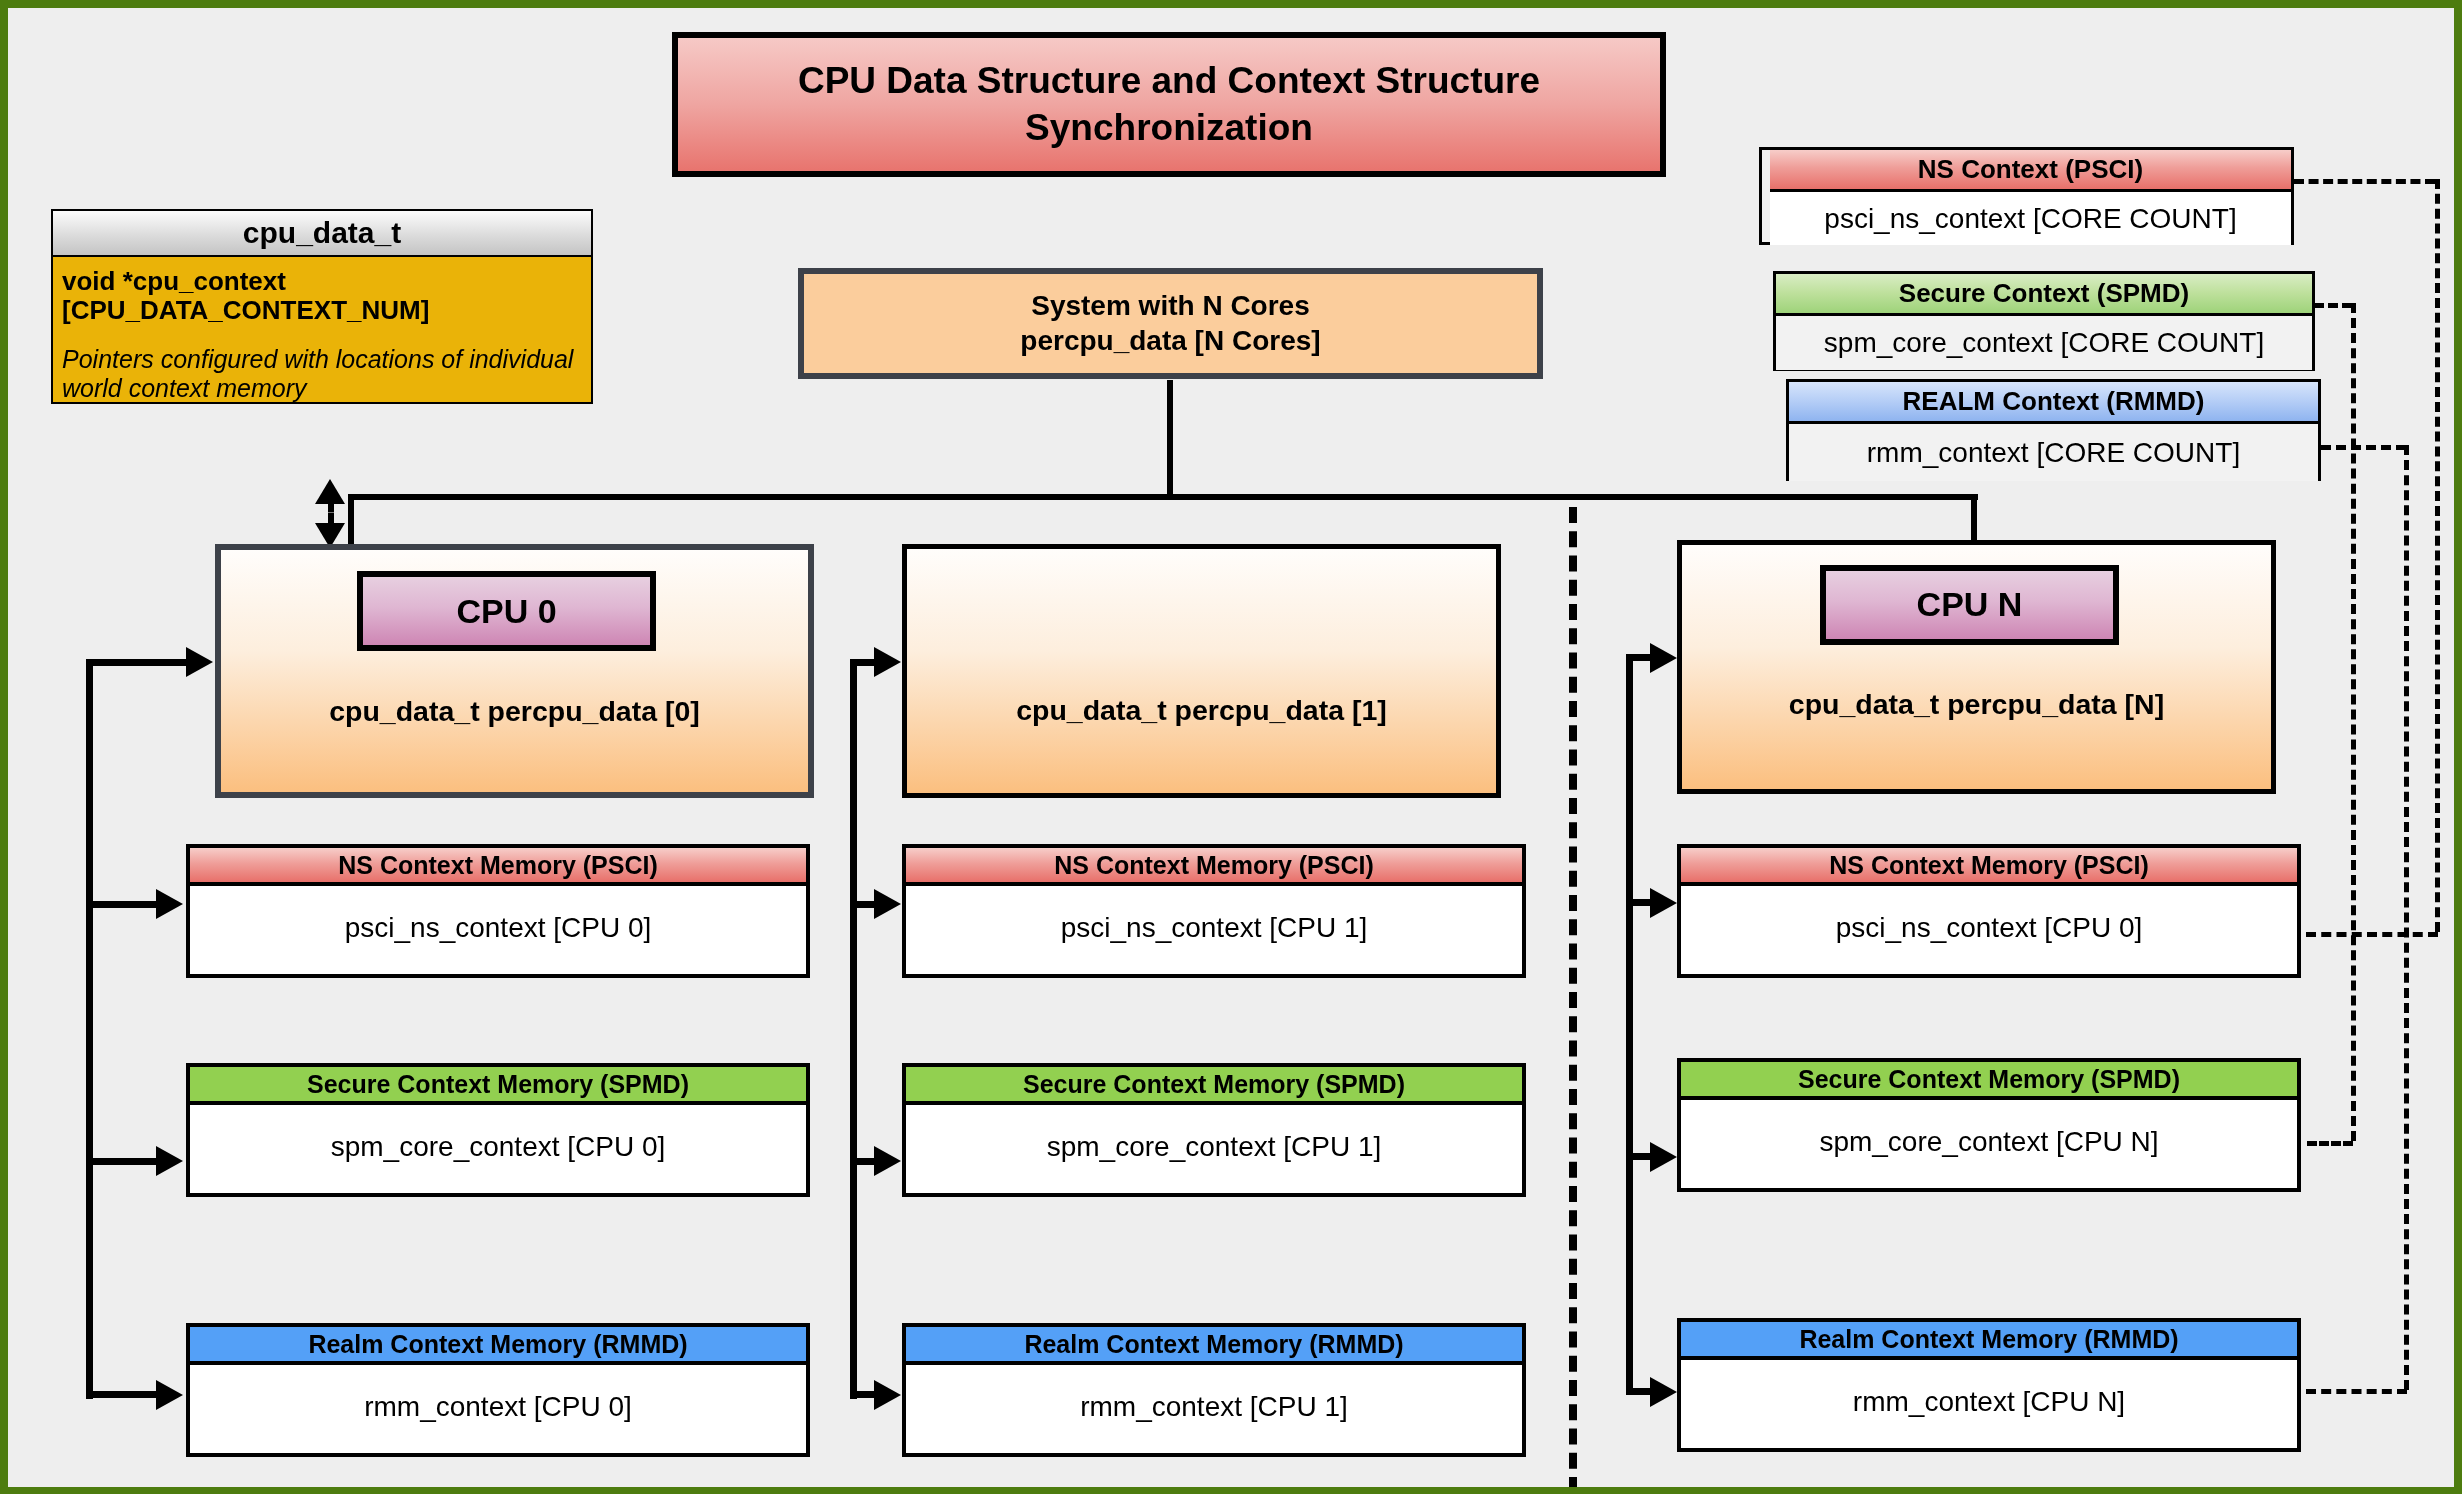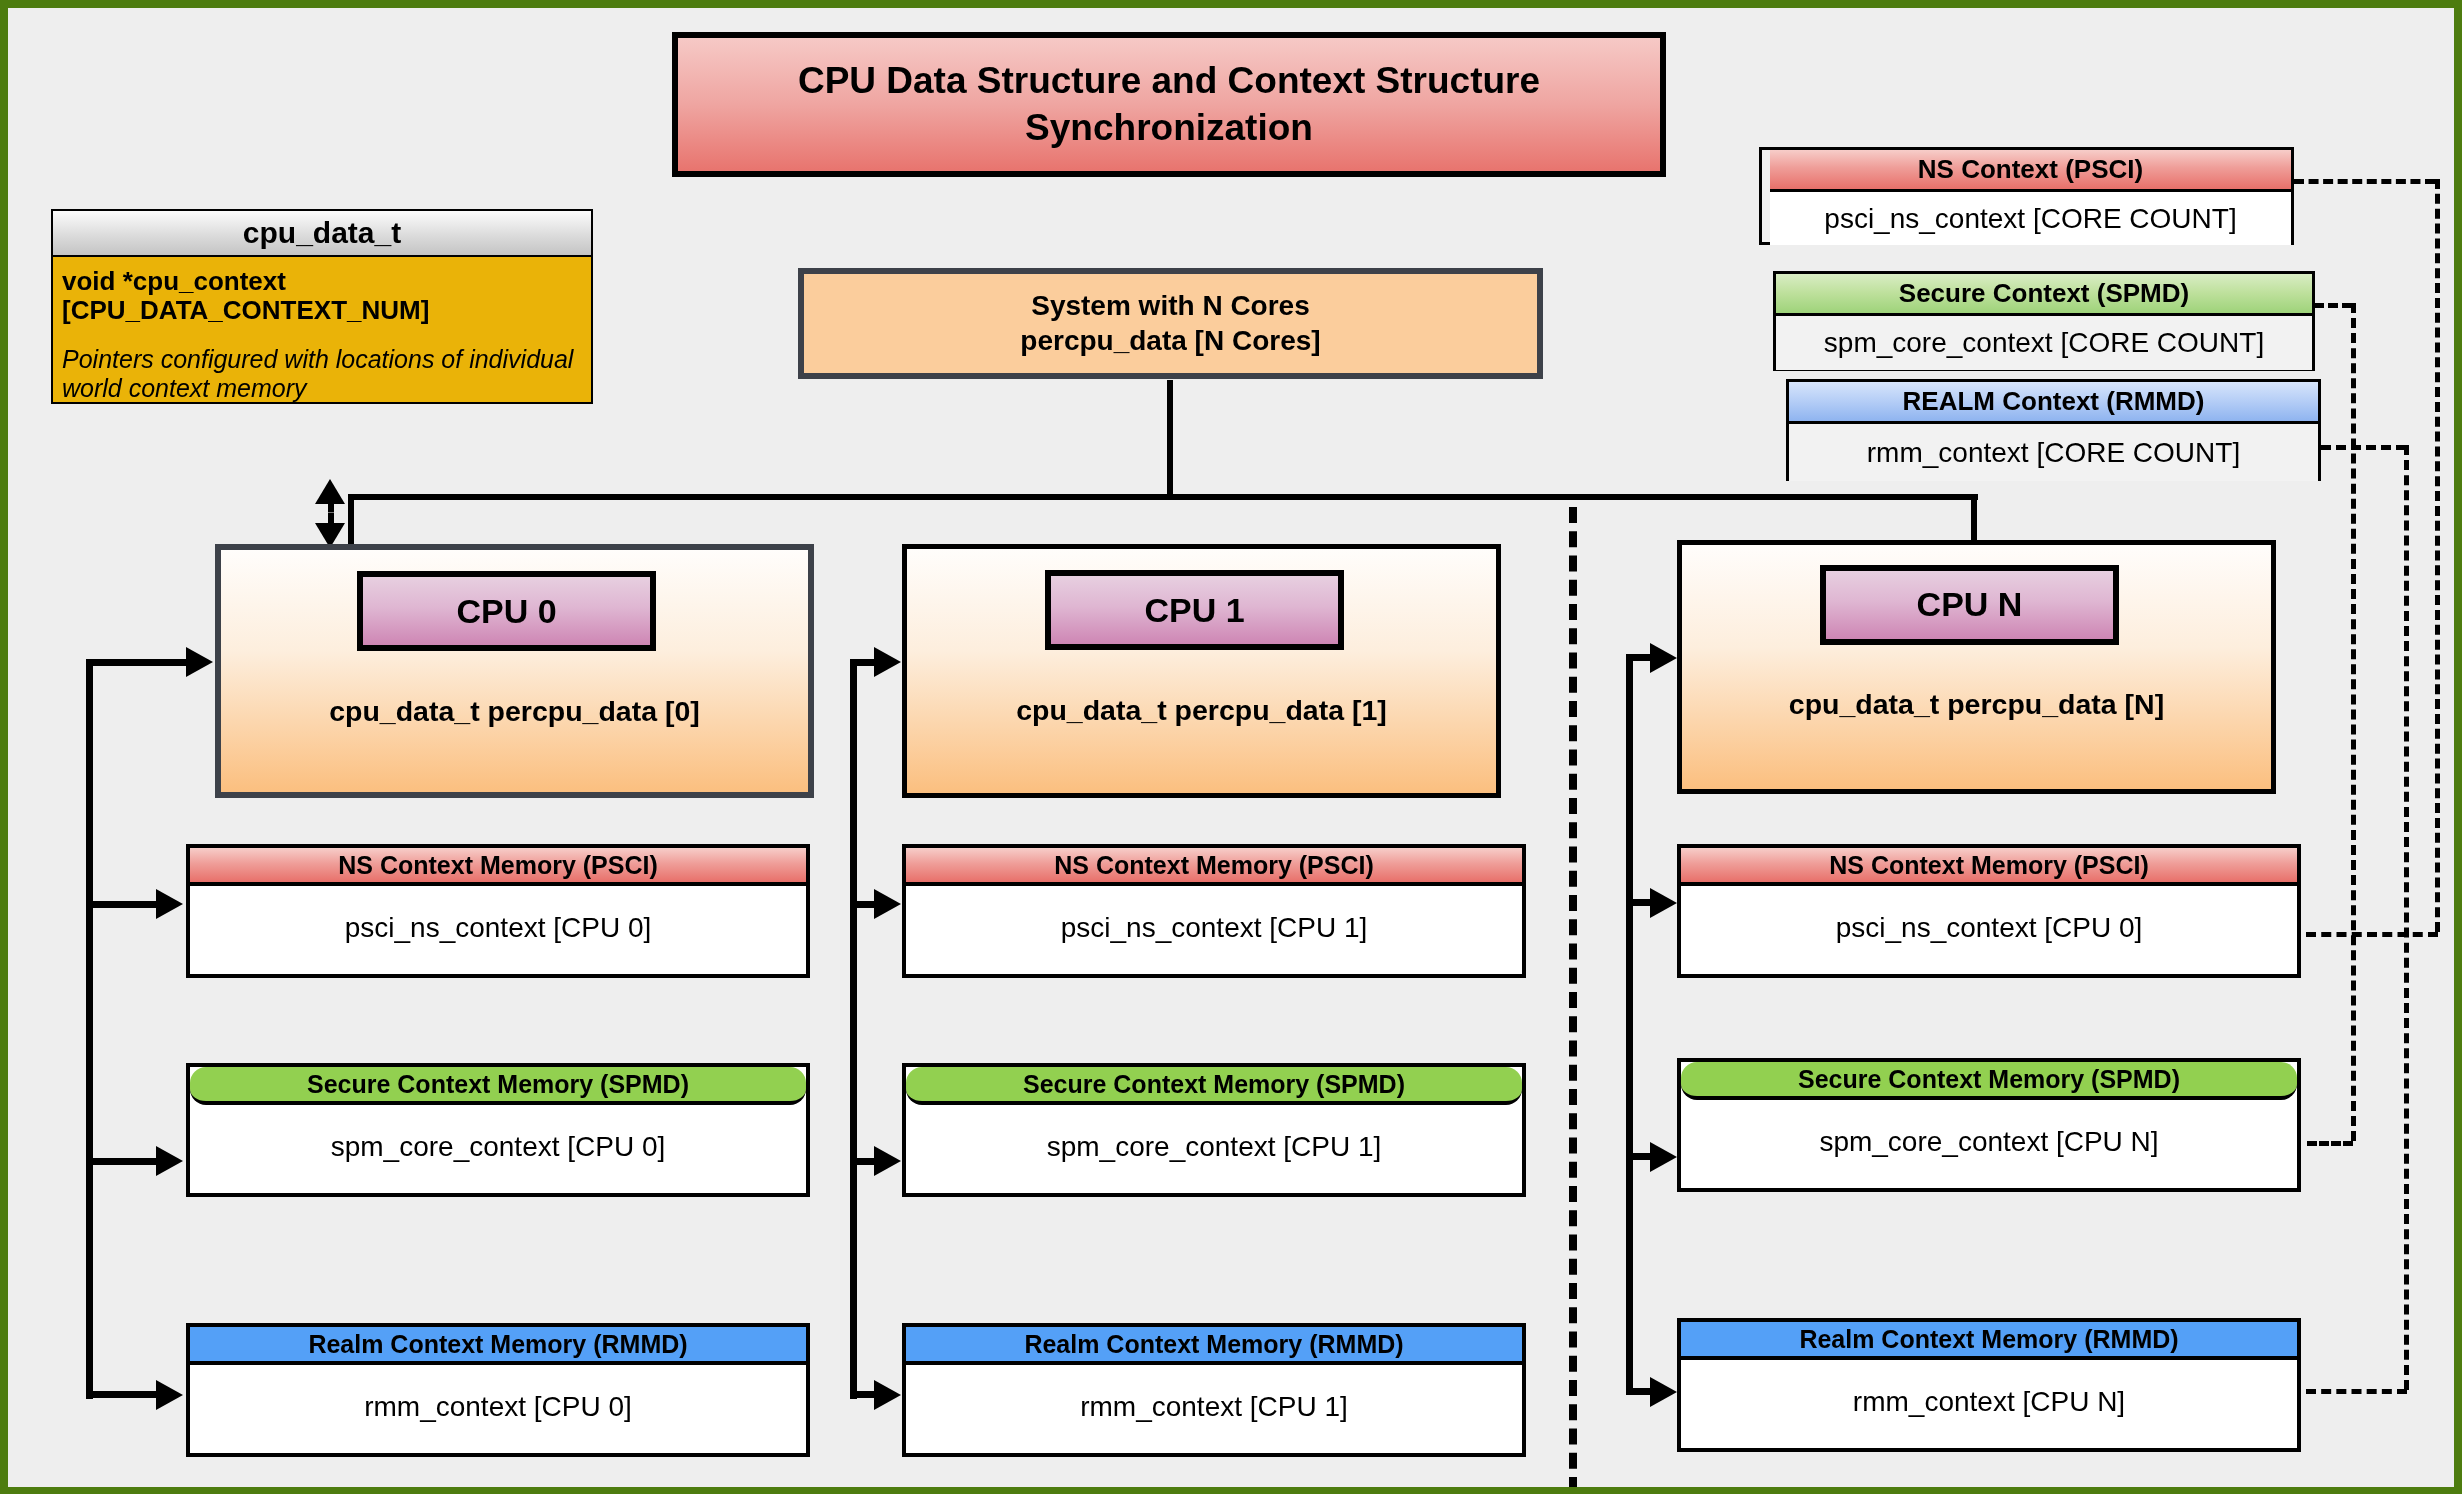--- a/index.html
+++ b/index.html
@@ -112,21 +112,21 @@
     height:38px;border-bottom:4.5px solid #000;
     display:flex;align-items:center;justify-content:center;
     font-size:25px;font-weight:bold;color:#000;box-sizing:border-box;
   }
   .mem-body{
     display:flex;align-items:center;justify-content:center;
     height:calc(100% - 43px);
     font-size:28px;color:#000;background:#ffffff;box-sizing:border-box;
   }
   .head-ns{background:linear-gradient(180deg,#f7cdc9 0%,#ef9e99 45%,#e8706a 100%);}
-  .head-secure{background:#92d050;border-radius:16px;}
+  .head-secure{background:#92d050;}
   .head-realm{background:#54a0f7;}
 
   
   #divider{
     position:absolute;left:1561px;top:499px;width:0;height:986px;
     border-left:8px dashed #000;
   }
 
   
   .ln{position:absolute;background:#000;}
@@ -221,21 +221,20 @@
   <div class="ln" style="left:78px;top:651px;width:107px;height:7.1px;"></div>
   <div class="arrow-r" style="left:178px;top:639px;"></div>
   <div class="ln" style="left:78px;top:893px;width:73px;height:7.1px;"></div>
   <div class="arrow-r" style="left:148px;top:881px;"></div>
   <div class="ln" style="left:78px;top:1150px;width:73px;height:7.1px;"></div>
   <div class="arrow-r" style="left:148px;top:1138px;"></div>
   <div class="ln" style="left:78px;top:1383px;width:73px;height:7.1px;"></div>
   <div class="arrow-r" style="left:148px;top:1372px;"></div>
 
   <div class="box cpu-panel" id="cpu1-panel">
-    <div class="cpu-chip" id="cpu1-chip">CPU 1</div>
     <div class="cpu-caption" id="cpu1-caption">cpu_data_t percpu_data [1]</div>
   </div>
 
   <div class="box mem-box" style="left:894px;top:836px;width:624px;height:134px;">
     <div class="mem-head head-ns">NS Context Memory (PSCI)</div>
     <div class="mem-body">psci_ns_context [CPU 1]</div>
   </div>
   <div class="box mem-box" style="left:894px;top:1055px;width:624px;height:134px;">
     <div class="mem-head head-secure">Secure Context Memory (SPMD)</div>
     <div class="mem-body">spm_core_context [CPU 1]</div>

